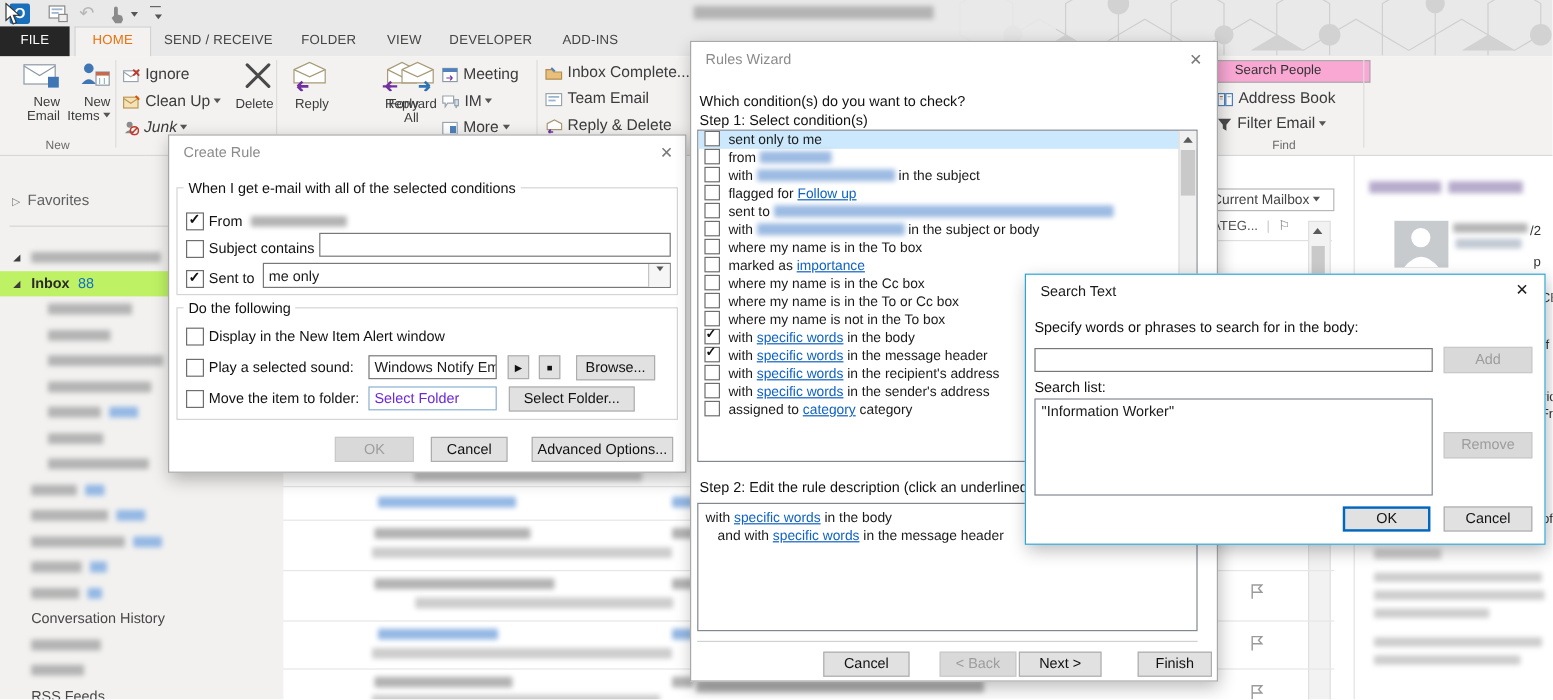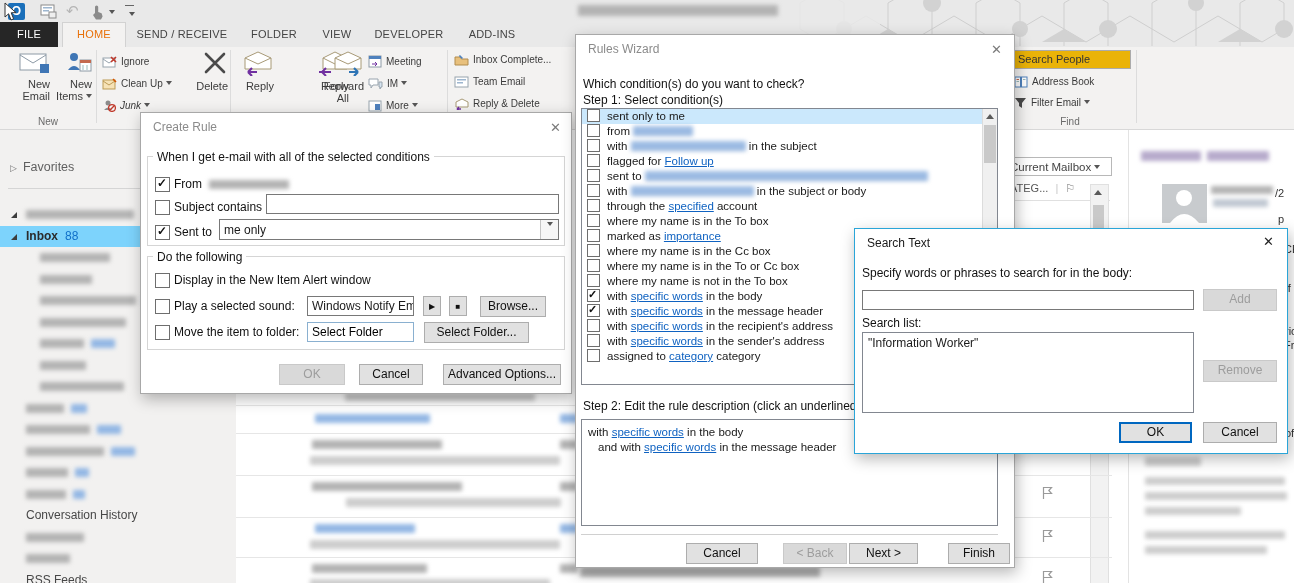--- a/index.html
+++ b/index.html
@@ -12,35 +12,35 @@
   #chrome{left:0;top:0;width:1294px;height:47px;background:#e9e9e9;}
   #qat span{vertical-align:middle;}
   .tab{position:absolute;top:22px;height:25px;line-height:25px;text-align:center;
        font-size:11px;color:#444;letter-spacing:.2px;}
   .tab.file{background:#262626;color:#fff;}
   .tab.active{background:#f3f2f1;border:1px solid #d2d2d2;border-bottom:none;color:#e8710a;line-height:23px;}
   #ribbon{left:0;top:47px;width:1294px;height:82px;background:#f3f2f1;}
   .rsep{position:absolute;top:3px;bottom:6px;width:1px;background:#dcdcdc;}
   .rbig{position:absolute;top:3px;text-align:right;font-size:11px;color:#3b3b3b;}
   .rbig .lbl{margin-top:2px;line-height:12px;}
-  .rsm{position:absolute;height:19px;line-height:19px;font-size:10px;color:#3b3b3b;white-space:nowrap;}
+  .rsm{position:absolute;height:19px;line-height:19px;font-size:13px;color:#3b3b3b;white-space:nowrap;}
   .rsm .ic{display:inline-block;vertical-align:-3px;margin-right:4px;}
   .gcap{position:absolute;top:69px;font-size:10px;color:#6a6a6a;text-align:center;}
   .td{display:inline-block;width:0;height:0;border-left:3px solid transparent;border-right:3px solid transparent;border-top:4px solid #555;vertical-align:2px;margin-left:3px;}
   .tup{display:inline-block;width:0;height:0;border-left:4px solid transparent;border-right:4px solid transparent;border-bottom:5px solid #5a5a5a;}
   
   .rd{display:inline-block;height:9px;border-radius:1px;background:#b3b3b3;filter:blur(2px);vertical-align:-1px;}
   .rd.bl{background:#9cbbe3;border-bottom:1px solid #86a6d2;}
   .rd.blu{background:#93b7e4;}
   .rd.lg{background:#cdcdcd;}
   .rd.pu{background:#b7abcc;}
   
   #sidebar{left:0;top:130px;width:236px;height:453px;background:#f2f1f0;border-right:1px solid #e0e0e0;}
   .srow{position:relative;height:21.5px;line-height:21.5px;font-size:12px;color:#2b2b2b;white-space:nowrap;}
-  .srow.ssel{background:#7dd3fc;}
+  .srow.ssel{background:#bef264;}
   .cnt{margin-left:7px;color:#1070c9;}
   .exp{position:absolute;left:11px;top:8px;width:0;height:0;border-left:6px solid transparent;border-bottom:6px solid #3c3c3c;}
   
   #listpane{left:236px;top:130px;width:892px;height:453px;background:#fff;}
   .erow{position:absolute;left:0;width:876px;border-top:1px solid #e6e6e6;}
   .flag{position:absolute;}
   #lscroll{position:absolute;left:854px;top:54px;width:17px;height:399px;background:#f2f2f2;border:1px solid #e0e0e0;}
   #lthumb{position:absolute;left:2px;top:20px;width:11px;height:40px;background:#c9c9c9;}
   
   #reading{left:1128px;top:130px;width:166px;height:453px;background:#fff;border-left:1px solid #e3e3e3;}
@@ -250,21 +250,21 @@
             <rect x="3" y="6" width="6" height="1.5" fill="#9db6cf"></rect>
           </svg></span><span>Team Email</span>
     </div>
     <div class="rsm" style="left:454px;top:47px;">
       <span class="ic"><svg width="15" height="12" viewBox="0 0 15 12">
             <path d="M2 4 L8 1 L14 4 L14 9 L2 9 Z" fill="#fff" stroke="#a89a77"></path>
             <path d="M7 11 H3 M3 11 l2 -2 M3 11 l2 2" stroke="#7030a0" fill="none" stroke-width="1.4"></path>
           </svg></span><span>Reply &amp; Delete</span>
     </div>
 
-    <div class="a" style="left:1014px;top:3px;width:112px;height:17px;background:#eab308;border:1px solid #ababab;font-size:11px;color:#333;line-height:17px;padding-left:3px;"><span>Search People</span></div>
+    <div class="a" style="left:1014px;top:3px;width:112px;height:17px;background:#f9a8d4;border:1px solid #ababab;font-size:11px;color:#333;line-height:17px;padding-left:14px;"><span>Search People</span></div>
     <div class="rsm" style="left:1014px;top:25px;">
       <span class="ic"><svg width="14" height="12" viewBox="0 0 14 12">
             <rect x="1" y="1" width="5.5" height="10" fill="#fff" stroke="#4f81bd"></rect>
             <rect x="7.5" y="1" width="5.5" height="10" fill="#fff" stroke="#4f81bd"></rect>
             <line x1="2.5" y1="3.5" x2="5" y2="3.5" stroke="#c46a4f"></line>
             <line x1="2.5" y1="5.5" x2="5" y2="5.5" stroke="#9bb"></line>
             <line x1="9" y1="3.5" x2="11.5" y2="3.5" stroke="#9bb"></line>
           </svg></span><span>Address Book</span>
     </div>
     <div class="rsm" style="left:1014px;top:46px;">
@@ -407,21 +407,21 @@
 
     <span class="cb" style="left:14px;top:186px;"></span>
     <span class="lab" style="left:33px;top:186px;">Play a selected sound:</span>
     <div class="inp nw" style="left:166px;top:183px;width:107px;height:20px;line-height:15px;overflow:hidden;"><span>Windows Notify Em</span></div>
     <div class="b" style="left:282px;top:183px;width:18px;height:20px;font-size:8px;"><span>▶</span></div>
     <div class="b" style="left:308px;top:183px;width:18px;height:20px;font-size:8px;"><span>■</span></div>
     <div class="b" style="left:339px;top:183px;width:66px;height:21px;">Browse...</div>
 
     <span class="cb" style="left:14px;top:212px;"></span>
     <span class="lab" style="left:33px;top:212px;">Move the item to folder:</span>
-    <div class="inp nw" style="left:166px;top:209px;width:107px;height:20px;line-height:15px;border-color:#8ab0d0;color:#000000;"><span>Select Folder</span></div>
+    <div class="inp nw" style="left:166px;top:209px;width:107px;height:20px;line-height:15px;border-color:#8ab0d0;color:#6d28d9;"><span>Select Folder</span></div>
     <div class="b" style="left:283px;top:209px;width:105px;height:21px;">Select Folder...</div>
 
     <div class="b dis" style="left:138px;top:251px;width:66px;height:21px;">OK</div>
     <div class="b" style="left:218px;top:251px;width:64px;height:21px;">Cancel</div>
     <div class="b" style="left:302px;top:251px;width:118px;height:21px;">Advanced Options...</div>
   </div>
 
   <div class="dlg" style="left:575px;top:34px;width:438px;height:532px;z-index:40;">
     <div class="dlg-title">Rules Wizard</div>
     <span class="x" style="left:415px;top:8px;">✕</span>
@@ -429,21 +429,20 @@
     <div class="lab" style="left:7px;top:42px;">Which condition(s) do you want to check?</div>
     <div class="lab" style="left:7px;top:58px;">Step 1: Select condition(s)</div>
 
     <div id="wiz-list">
       <div class="wrow sel"><span class="wcb"></span><span>sent only to me</span></div>
         <div class="wrow"><span class="wcb"></span><span>from </span><span class="rd bl" style="width: 60px;"></span></div>
         <div class="wrow"><span class="wcb"></span><span>with </span><span class="rd bl" style="width: 115px;"></span><span> in the subject</span></div>
         <div class="wrow"><span class="wcb"></span><span>flagged for </span><span class="lnk">Follow up</span></div>
         <div class="wrow"><span class="wcb"></span><span>sent to </span><span class="rd bl" style="width: 283px;"></span></div>
         <div class="wrow"><span class="wcb"></span><span>with </span><span class="rd bl" style="width: 123px;"></span><span> in the subject or body</span></div>
-        <div class="wrow"><span class="wcb"></span><span>through the </span><span class="lnk">specified</span><span> account</span></div>
         <div class="wrow"><span class="wcb"></span><span>where my name is in the To box</span></div>
         <div class="wrow"><span class="wcb"></span><span>marked as </span><span class="lnk">importance</span></div>
         <div class="wrow"><span class="wcb"></span><span>where my name is in the Cc box</span></div>
         <div class="wrow"><span class="wcb"></span><span>where my name is in the To or Cc box</span></div>
         <div class="wrow"><span class="wcb"></span><span>where my name is not in the To box</span></div>
         <div class="wrow"><span class="wcb on"></span><span>with </span><span class="lnk">specific words</span><span> in the body</span></div>
         <div class="wrow"><span class="wcb on"></span><span>with </span><span class="lnk">specific words</span><span> in the message header</span></div>
         <div class="wrow"><span class="wcb"></span><span>with </span><span class="lnk">specific words</span><span> in the recipient's address</span></div>
         <div class="wrow"><span class="wcb"></span><span>with </span><span class="lnk">specific words</span><span> in the sender's address</span></div>
         <div class="wrow"><span class="wcb"></span><span>assigned to </span><span class="lnk">category</span><span> category</span></div>

